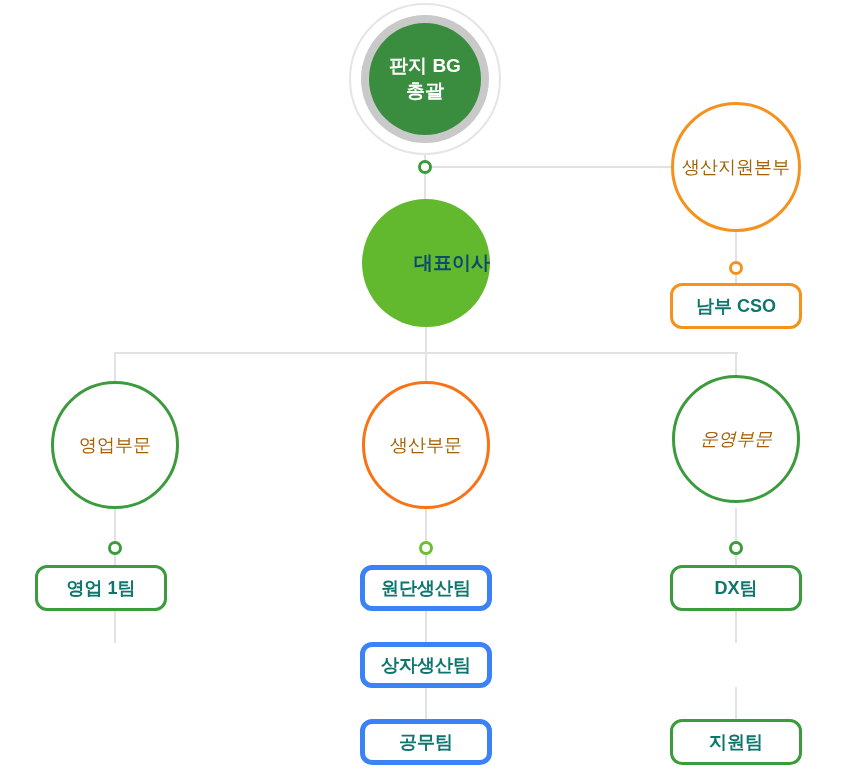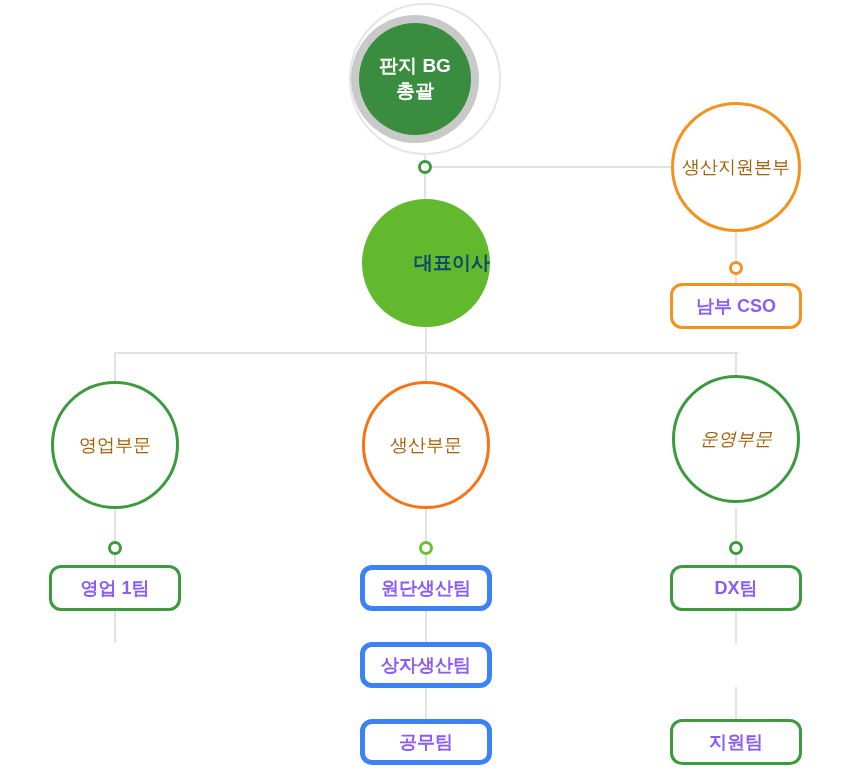--- a/index.html
+++ b/index.html
@@ -41,21 +41,21 @@
 
   
   .root-outer {
     position: absolute;
     left: 349px; top: 3px;
     width: 152px; height: 152px;
     box-sizing: border-box;
     border: 2px solid #e5e5e5;
     border-radius: 50%;
     background: #ffffff;
-    display: flex; align-items: center; justify-content: flex-start;
+    display: flex; align-items: center; justify-content: center;
     z-index: 2;
   }
   .root-ring {
     width: 128px; height: 128px;
     border-radius: 50%;
     background: #c9c9c9;
     display: flex; align-items: center; justify-content: center;
   }
   .root-inner {
     width: 112px; height: 112px;
@@ -102,21 +102,21 @@
   .o-circle.bright-green { border: 3px solid #f97316; }
 
   
   .box {
     position: absolute;
     width: 132px; height: 46px;
     box-sizing: border-box;
     border-radius: 12px;
     background: #ffffff;
     display: flex; align-items: center; justify-content: center;
-    color: #8b5cf6;
+    color: #0f766e;
     font-size: 18px;
     font-weight: 600;
     z-index: 2;
   }
   .box.orange       { border: 3px solid #f5921e; }
   .box.mid-green    { border: 3px solid #3b9b3d; }
   .box.bright-green { border: 5px solid #3b82f6; }
 </style>
 </head>
 <body>
@@ -171,21 +171,21 @@
   <div class="o-circle mid-green" style="left:51px; top:381px;">
     <span>영업부문</span>
   </div>
   <div class="o-circle bright-green" style="left:362px; top:381px;">
     <span>생산부문</span>
   </div>
   <div class="o-circle mid-green" style="left:672px; top:375px;font-style:italic;">
     <span>운영부문</span>
   </div>
 
-  <div class="box mid-green" style="left:49px; top:565px;">
+  <div class="box mid-green" style="left:35px; top:565px;">
     <span>영업 1팀</span>
   </div>
 
   <div class="box bright-green" style="left:360px; top:565px;">
     <span>원단생산팀</span>
   </div>
   <div class="box bright-green" style="left:360px; top:642px;">
     <span>상자생산팀</span>
   </div>
   <div class="box bright-green" style="left:360px; top:719px;">

